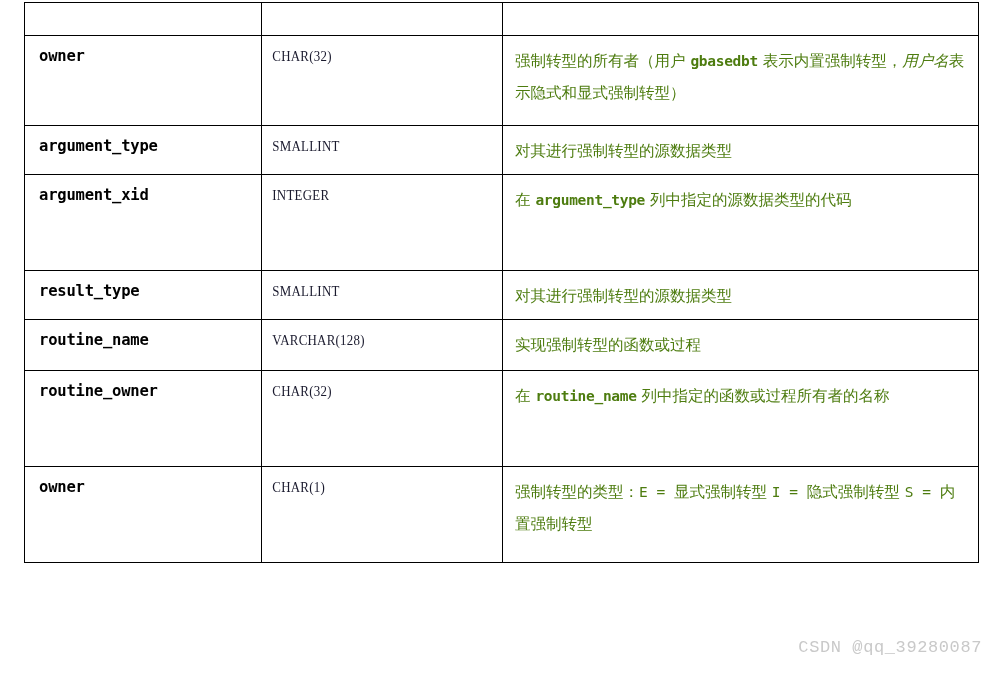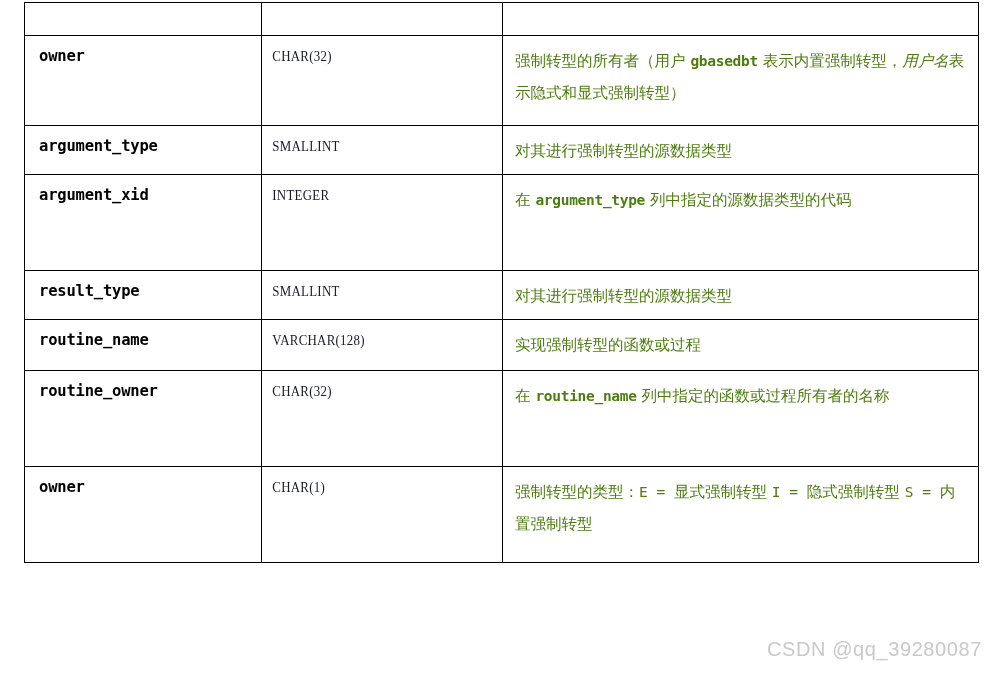--- a/index.html
+++ b/index.html
@@ -109,22 +109,22 @@
   tr.r-short  td { height: 48px; }
   tr.r-tall   td { height: 95px; margin-left: 40px; }
   tr.r-tall2  td { height: 50px; }
   tr.r-last   td { height: 95px; }
 
   
   #watermark {
     position: absolute;
     right: 14px;
     top: 638px;
-    font-family: Liberation Sans, sans-serif;
-    font-size: 20px;
+    font-family: Liberation Mono, monospace;
+    font-size: 17px;
     color: #c9c9c9;
     letter-spacing: 0.6px;
     white-space: nowrap;
     user-select: none;
   }
 </style>
 </head>
 <body>
 
 <div id="table-wrap">

